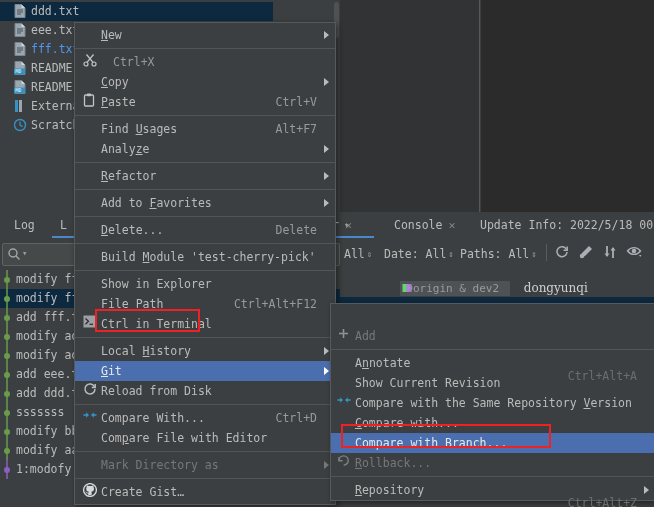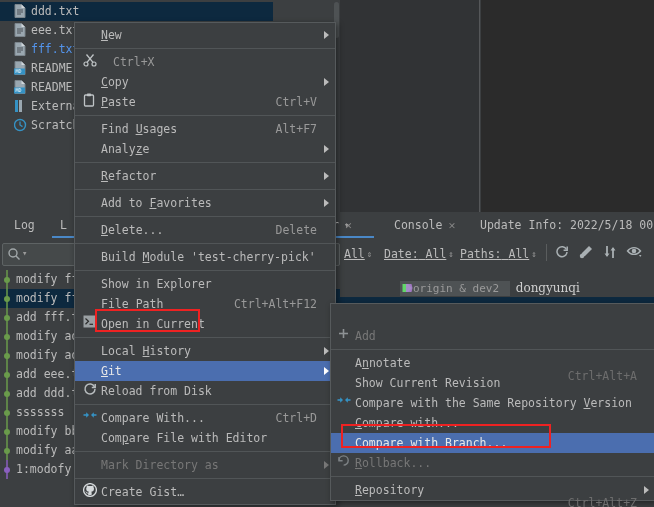--- a/index.html
+++ b/index.html
@@ -82,40 +82,40 @@
   .tab .tabclose{color:#888;margin-left:6px;}
   .tab-underline{position:absolute;height:2px;background:#4a88c7;bottom:0;}
 
   #log-filterbar{position:absolute;left:0;top:240px;width:654px;height:26px;background:#3c3f41;}
   #search-box{
     position:absolute;left:2px;top:243px;width:336px;height:21px;
     background:#45494a;border:1px solid #5e6364;border-radius:2px;
   }
   .filter-txt{
     position:absolute;top:245px;height:18px;line-height:18px;color:#bbbbbb;
-    font-family:"DejaVu Sans Mono","Liberation Mono",monospace;font-size:11.5px;white-space:nowrap;text-decoration:underline;
+    font-family:"DejaVu Sans Mono","Liberation Mono",monospace;font-size:11.5px;white-space:nowrap;
   }
   .spin{display:inline-block;margin-left:2px;color:#a0a0a0;font-size:9px;vertical-align:1px;}
 
   
   .commit-row{
     position:absolute;left:0;width:340px;height:19px;line-height:19px;
     font-family:"DejaVu Sans Mono","Liberation Mono",monospace;font-size:11.5px;
     color:#bbbbbb;white-space:nowrap;overflow:hidden;
   }
   .commit-row.sel{background:#0d293f;}
   .graphdot{position:absolute;left:4px;top:7px;width:6px;height:6px;border-radius:50%;}
   .graphline{position:absolute;left:6px;width:2px;}
   .commit-msg{position:absolute;left:16px;}
 
   
   #detail-pane{position:absolute;left:340px;top:266px;width:314px;height:241px;background:#3c3f41;}
   #branch-line{position:absolute;left:400px;top:281px;height:15px;line-height:15px;white-space:nowrap;}
   .tagchip{background:#4e5254;padding:1px 4px 1px 2px;color:#9a9a9a;font-size:11px;font-family:"DejaVu Sans Mono","Liberation Mono",monospace;}
-  .authorname{color:#cfcfcf;font-size:12px;font-family:"DejaVu Serif","Liberation Serif",serif;padding-left:6px;}
+  .authorname{color:#cfcfcf;font-size:12px;font-family:"DejaVu Serif","Liberation Serif",serif;padding-left:14px;}
   #detail-selbar{position:absolute;left:340px;top:297px;width:314px;height:8px;background:#0d293f;}
 
   .icon-btn{position:absolute;width:18px;height:18px;top:244px;}
 
   
   #log-scroll{position:absolute;left:648px;top:266px;width:6px;height:120px;background:#5a5d5e;border-radius:3px;}
   #tree-scroll{position:absolute;left:334px;top:2px;width:5px;height:36px;background:#4e5254;border-radius:3px;}
 </style>
 </head>
 <body>
@@ -411,21 +411,21 @@
       <div class="mi">
         <span class="micon">
           <span class="ic">
             <svg width="13" height="13" viewBox="0 0 13 13">
               <rect x="0.5" y="0.5" width="12" height="12" fill="#9aa0a3"></rect>
               <path d="M2.5 3.5 L5.5 6.3 L2.5 9.2" stroke="#2b2b2b" stroke-width="1.2" fill="none"></path>
               <line x1="6.5" y1="9.3" x2="10" y2="9.3" stroke="#2b2b2b" stroke-width="1.2"></line>
             </svg>
           </span>
         </span>
-        <span class="mlabel">Open in Current</span>
+        <span class="mlabel">Ctrl in Terminal</span>
         <span class="marrow"></span>
       </div>
       <div class="msep"></div>
       <div class="mi">
         <span class="micon"></span>
         <span class="mlabel">Local <span class="u">H</span>istory</span>
         <span class="marrow">
           <span class="arrow"></span>
         </span>
       </div>

